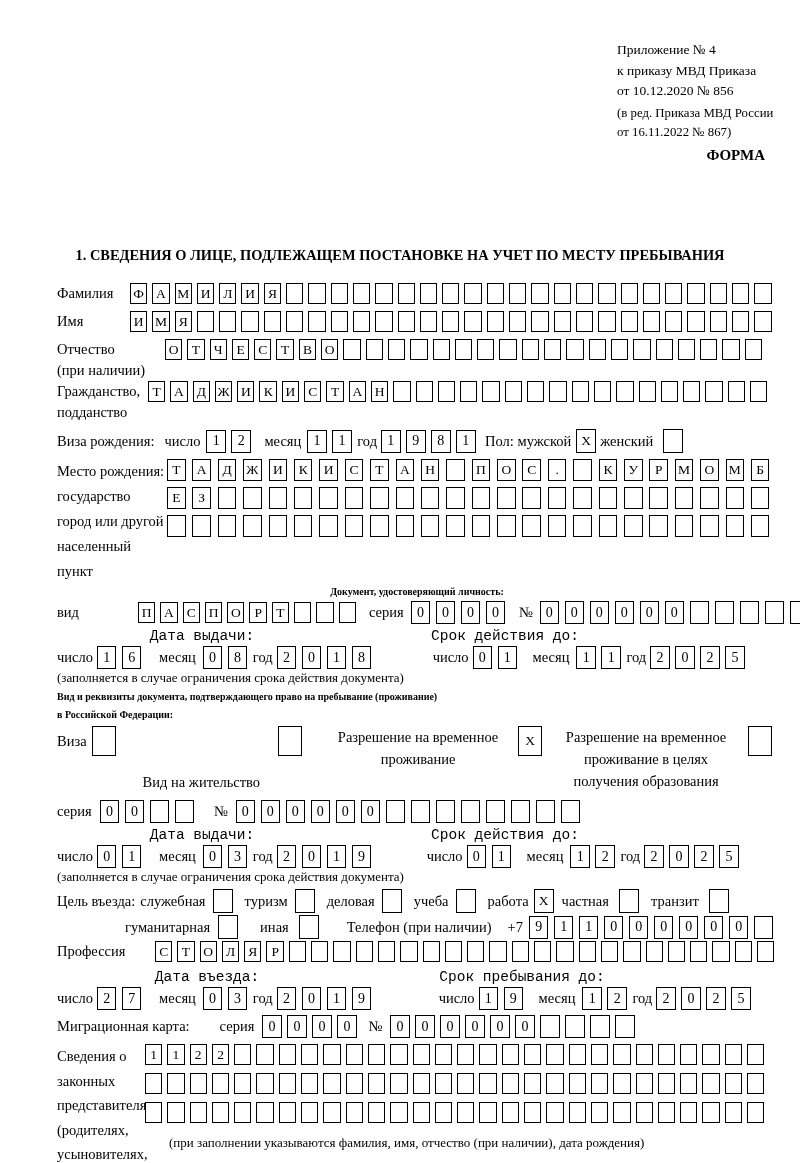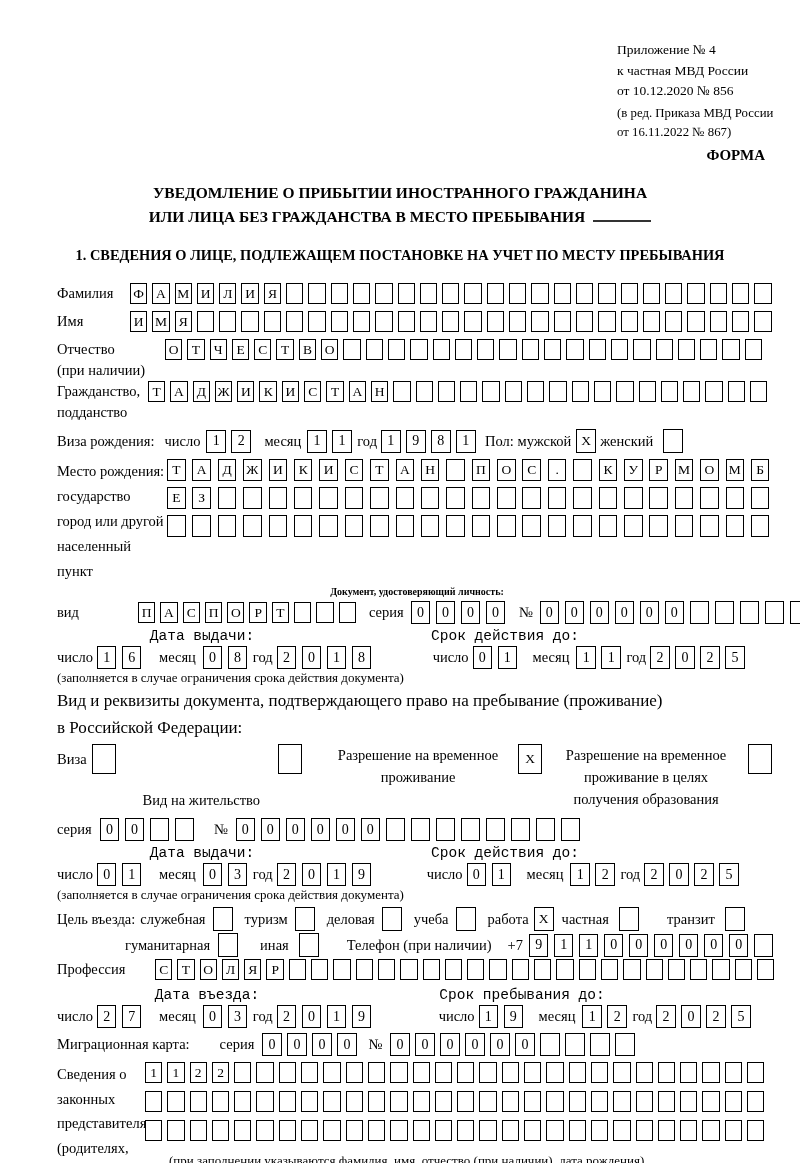--- a/index.html
+++ b/index.html
@@ -24,43 +24,39 @@
        justify-content:center;font-size:13.5px;line-height:1;background:#fff;}
   .box.n{width:17.3px;height:21px;margin-right:5px;}
   .box.w{width:18.5px;height:22px;margin-right:6.9px;}
   .box.d{width:19.5px;height:23px;margin-right:5.5px;font-size:14px;}
   .box.c{width:20px;height:24px;}
   .box.cb{width:24px;height:30px;}
   .dochdr{font-weight:bold;font-size:10px;text-align:center;width:720px;margin:2px 0 4px 0;}
   .heads{display:flex;font-size:14.5px;margin-top:4px;margin-bottom:2px;}
   .heads span{display:inline-block;text-align:center;font-family:Liberation Mono, monospace;}
   .cap{font-size:13px;text-align:left;width:722px;margin-top:1px;margin-bottom:4px;}
-  .plain{font-size:17px;margin-top:5px;}
+  .plain{font-size:10px;margin-top:5px;font-weight:bold;}
   .ctr{display:inline-block;text-align:center;font-size:14.5px;line-height:22px;}
   .note{font-size:13px;margin-top:2px;}
 </style>
 </head>
 <body>
 
 <div class="page">
 
   <div class="appendix">
     <div>Приложение № 4</div>
-    <div>к частная МВД России</div>
+    <div>к приказу МВД Приказа</div>
     <div>от 10.12.2020 № 856</div>
     <div class="amend first">(в ред. Приказа МВД России</div>
     <div class="amend">от 16.11.2022 № 867)</div>
   </div>
 
   <div class="forma">ФОРМА</div>
 
-  <div class="title">
-    <div>УВЕДОМЛЕНИЕ О ПРИБЫТИИ ИНОСТРАННОГО ГРАЖДАНИНА</div>
-    <div><span>ИЛИ ЛИЦА БЕЗ ГРАЖДАНСТВА В МЕСТО ПРЕБЫВАНИЯ</span><span class="uline"></span></div>
-  </div>
 
   <div class="sec1">1. СВЕДЕНИЯ О ЛИЦЕ, ПОДЛЕЖАЩЕМ ПОСТАНОВКЕ НА УЧЕТ ПО МЕСТУ ПРЕБЫВАНИЯ</div>
 
   <div class="fb">
 
     <div class="row" style="margin-bottom:7px;">
       <span class="lbl" style="width:73px;">Фамилия</span>
       <span class="boxes">
           <span class="box n">Ф</span>
           <span class="box n">А</span>
@@ -522,21 +518,21 @@
           <span class="box c"></span>
         </span>
       <span class="lbl" style="margin-left:12px;margin-right:5px;">работа</span>
       <span class="boxes">
           <span class="box c">X</span>
         </span>
       <span class="lbl" style="margin-left:8px;margin-right:10px;">частная</span>
       <span class="boxes">
           <span class="box c"></span>
         </span>
-      <span class="lbl" style="margin-left:28px;margin-right:10px;">транзит</span>
+      <span class="lbl" style="margin-left:12px;margin-right:10px;">транзит</span>
       <span class="boxes">
           <span class="box c"></span>
         </span>
     </div>
 
     <div class="row" style="margin-bottom:2px;">
       <span class="lbl" style="margin-left:68px;margin-right:8px;">гуманитарная</span>
       <span class="boxes">
           <span class="box c"></span>
         </span>

